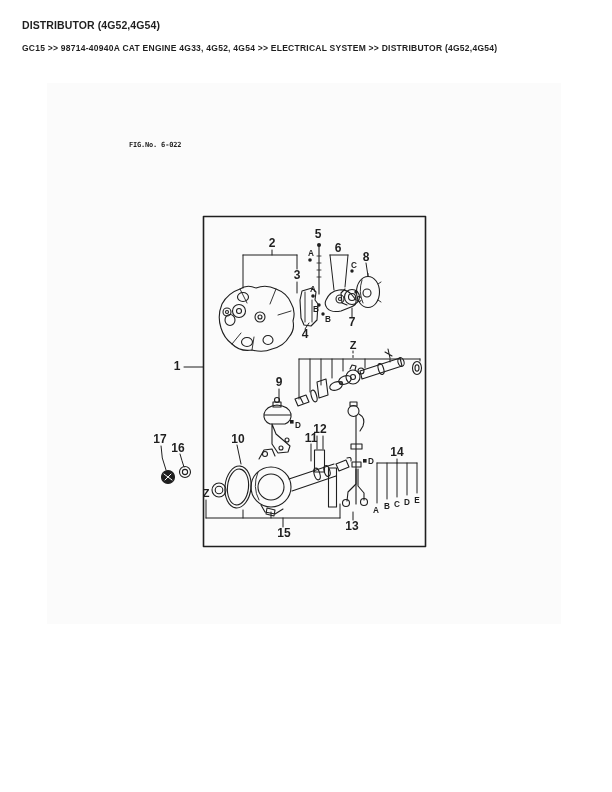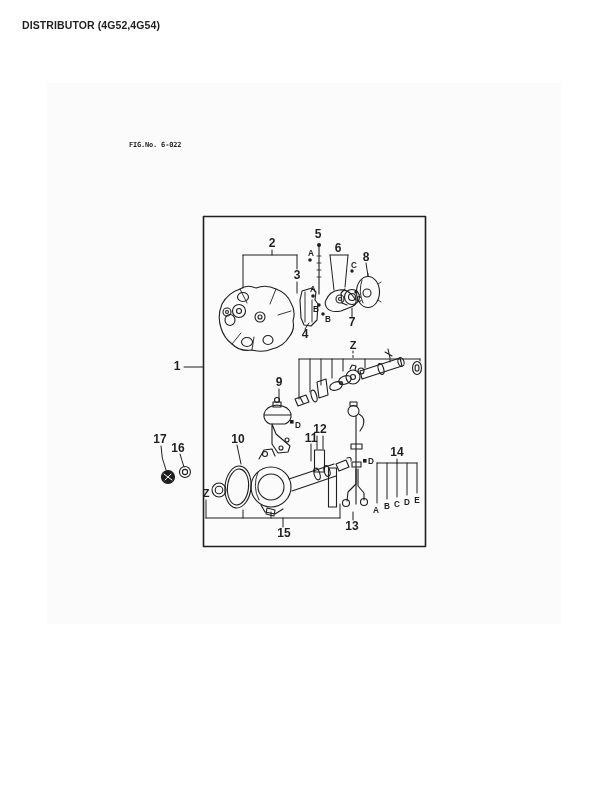--- a/index.html
+++ b/index.html
@@ -40,20 +40,21 @@
   svg.diagram text.letter{font-size:8.2px;}
 </style>
 </head>
 <body>
 
 <div class="sheet">
 
   <div class="paper"></div>
 
   <div class="hdr-title">DISTRIBUTOR (4G52,4G54)</div>
+  <div class="hdr-crumb">GC15 &gt;&gt; 98714-40940A CAT ENGINE 4G33, 4G52, 4G54 &gt;&gt; ELECTRICAL SYSTEM &gt;&gt; DISTRIBUTOR (4G52,4G54)</div>
 
   <div class="fig-label">FIG.No. 6-022</div>
 
   <svg class="diagram" width="612" height="792" viewBox="0 0 612 792">
 
     <g stroke="currentColor" fill="none" stroke-width="1.1" stroke-linecap="round" stroke-linejoin="round">
 
       <rect x="203.5" y="216.5" width="222" height="330" stroke-width="1.6"></rect>
 
       <g stroke-width="1">

